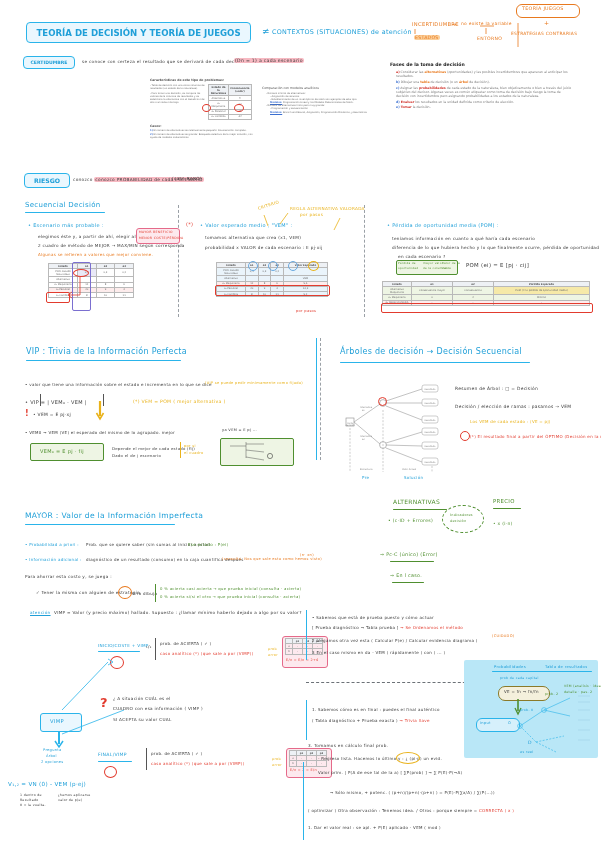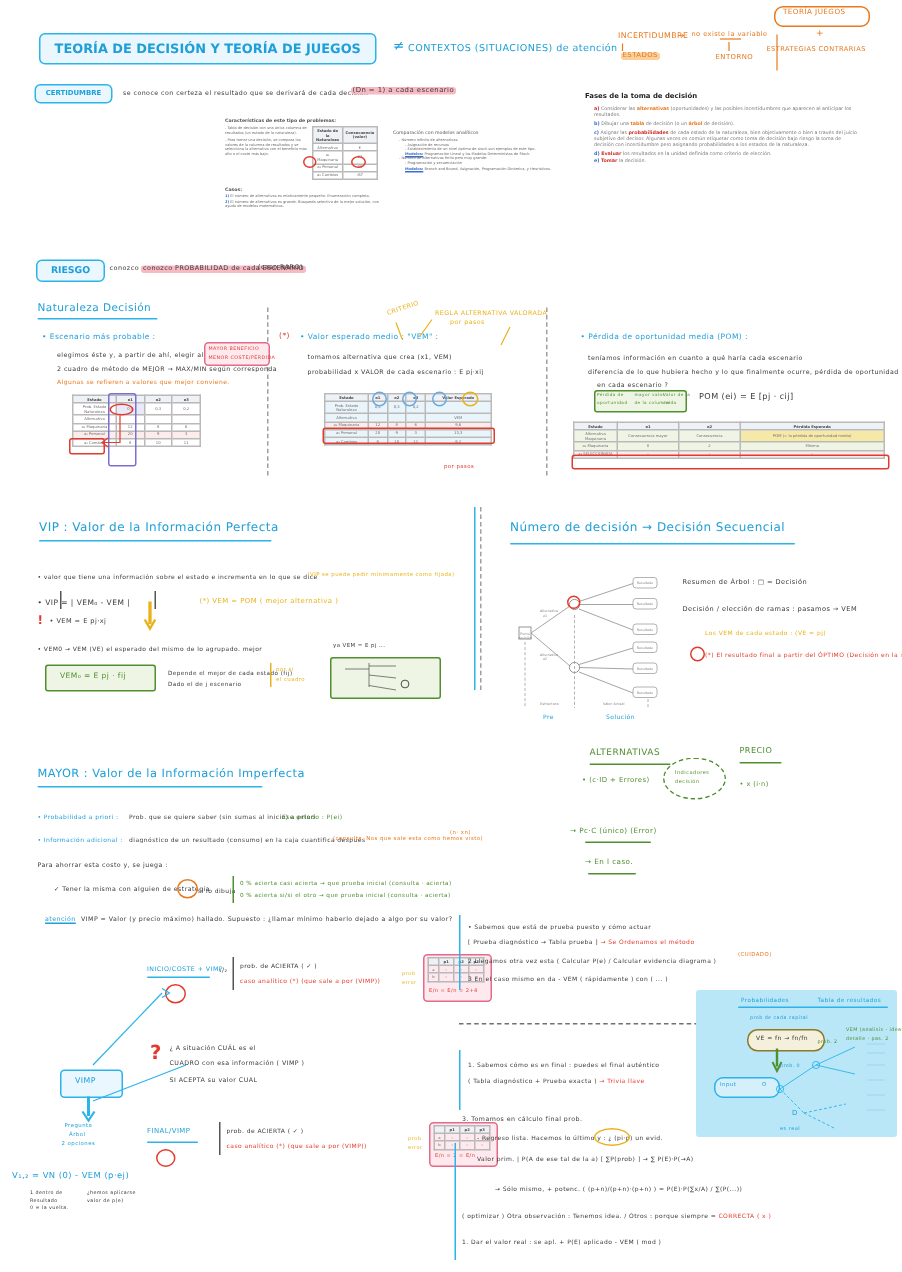--- a/index.html
+++ b/index.html
@@ -184,21 +184,21 @@
   </div>
 
   <div class="boxhead" style="left:24px;top:173px;width:44px;height:13px;font-size:6.2px;">
     <span>RIESGO</span>
   </div>
   <div class="hw hw-black" style="left:73px;top:177px;font-size:4.3px;">
     <span class="blur" style="color:#3a3a3a;">conozco </span><span class="hl-pink">conozco  PROBABILIDAD de cada ESCENARIO</span>
   </div>
   <div class="hw hw-black blur" style="left:172px;top:176px;font-size:4.3px;">(caso RARO)</div>
 
-  <div class="hw hw-blue" style="left:25px;top:201px;font-size:7px;">Naturaleza Decisión</div>
+  <div class="hw hw-blue" style="left:25px;top:201px;font-size:7px;">Secuencial Decisión</div>
   <div class="uline" style="left:25px;top:212px;width:80px;"></div>
 
   <div class="dashcol" style="left:178px;top:205px;height:112px;"></div>
   <div class="dashcol" style="left:364px;top:205px;height:112px;"></div>
 
   <div class="hw hw-blue" style="left:28px;top:222px;font-size:5px;">• Escenario más probable :</div>
   <div class="hw hw-black blur" style="left:38px;top:234px;font-size:4.2px;">elegimos éste y, a partir de ahí, elegir alternativa</div>
   <div class="hw hw-black blur" style="left:38px;top:243px;font-size:4.2px;">2 cuadro de método de MEJOR  →  MAX/MIN según corresponda</div>
   <div class="hw hw-orange blur" style="left:38px;top:252px;font-size:4px;">Algunas se refieren a valores que mejor conviene.</div>
   <div class="pinkbox" style="left:136px;top:228px;width:42px;height:14px;"></div>
@@ -357,21 +357,21 @@
     <tr class="trow-hl">
           <td>a₂ SELECCIONADA</td>
           <td>-</td>
           <td>-</td>
           <td>-</td>
         </tr>
   </tbody>
     </table>
   <div class="redbox" style="left:381px;top:303px;width:210px;height:8px;"></div>
 
-  <div class="hw hw-blue" style="left:26px;top:347px;font-size:8px;">VIP : Valor de la Información Perfecta</div>
+  <div class="hw hw-blue" style="left:26px;top:347px;font-size:8px;">VIP : Trivia de la Información Perfecta</div>
   <div class="uline" style="left:26px;top:360px;width:155px;"></div>
 
   <div class="hw hw-black blur" style="left:25px;top:382px;font-size:4px;">• valor que tiene una información sobre el estado e incrementa en lo que se dice</div>
   <div class="hw hw-yellow blur" style="left:205px;top:381px;font-size:3.6px;">(VIP se puede pedir mínimamente como fijada)</div>
 
   <div class="hw hw-black" style="left:25px;top:399px;font-size:5px;">• VIP = | VEM₀ - VEM |</div>
   <div style="position:absolute;left:40px;top:394px;width:62px;height:12px;border-left:1px solid #555;border-right:1px solid #555;"></div>
   <div class="hw hw-yellow" style="left:133px;top:399px;font-size:4.6px;">(*)  VEM = POM  ( mejor alternativa )</div>
 
   <div class="hw hw-red" style="left:25px;top:409px;font-size:8px;font-weight:bold;">!</div>
@@ -394,21 +394,21 @@
   <div class="greenbox" style="left:220px;top:438px;width:72px;height:26px;"></div>
   <div class="hw hw-black blur" style="left:222px;top:428px;font-size:3.6px;">ya VEM = E pj ...</div>
   <svg width="70" height="24" style="left:224px;top:440px;">
     <path d="M6,6 L22,6 M22,2 L22,18 M22,4 L40,4 M22,10 L40,12 M22,17 L40,20" stroke="#555" stroke-width="0.5" fill="none"></path>
     <circle cx="46" cy="16" r="2.6" fill="none" stroke="#3a3a3a" stroke-width="0.6"></circle>
   </svg>
 
   <div class="vrule" style="left:316px;top:338px;height:122px;"></div>
   <div class="dashcol" style="left:320px;top:338px;height:122px;"></div>
 
-  <div class="hw hw-blue" style="left:340px;top:347px;font-size:8px;">Número de decisión  →  Decisión Secuencial</div>
+  <div class="hw hw-blue" style="left:340px;top:347px;font-size:8px;">Árboles de decisión  →  Decisión Secuencial</div>
   <div class="uline" style="left:340px;top:362px;width:190px;"></div>
 
   <svg width="130" height="110" style="left:340px;top:374px;">
     <rect x="6" y="44" width="8" height="8" fill="none" stroke="#8a8a8a" stroke-width="0.6"></rect>
     <text x="10" y="49.5" font-size="2.2" fill="#8a8a8a" text-anchor="middle">Punto</text>
     <text x="10" y="52" font-size="2.2" fill="#8a8a8a" text-anchor="middle">decisión</text>
     <path d="M14,48 L40,30" stroke="#9a9a9a" stroke-width="0.6" fill="none"></path>
     <path d="M14,48 L40,70" stroke="#9a9a9a" stroke-width="0.6" fill="none"></path>
     <text x="20" y="34" font-size="2.2" fill="#8a8a8a">Alternativa</text>
     <text x="22" y="37" font-size="2.2" fill="#8a8a8a">a1</text>

